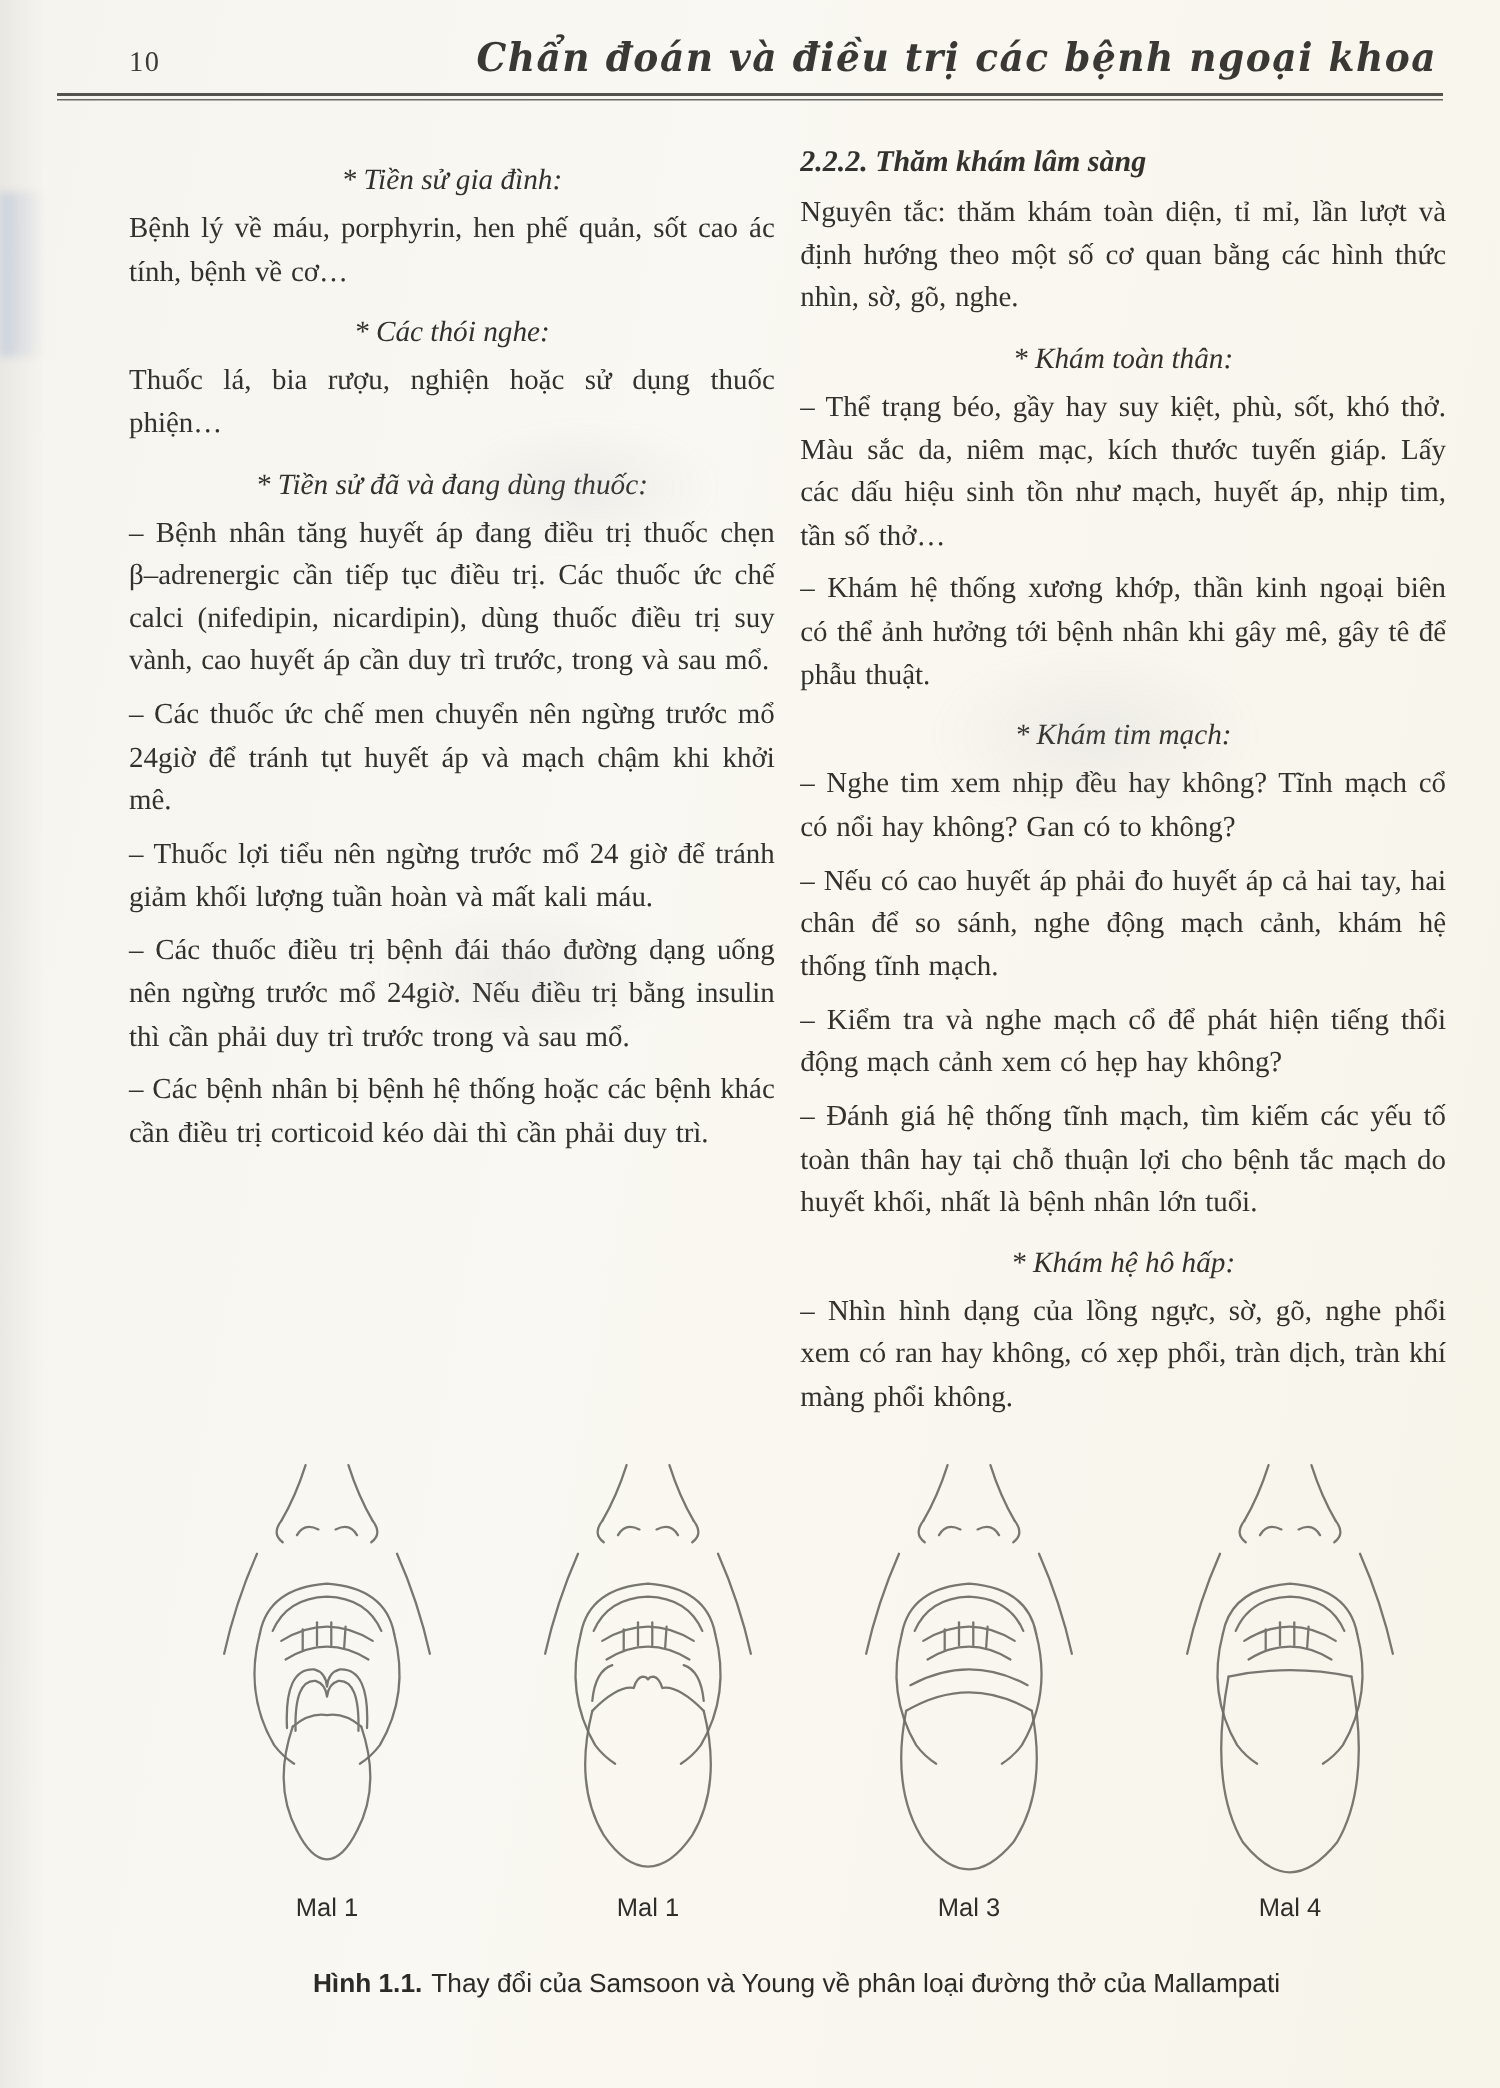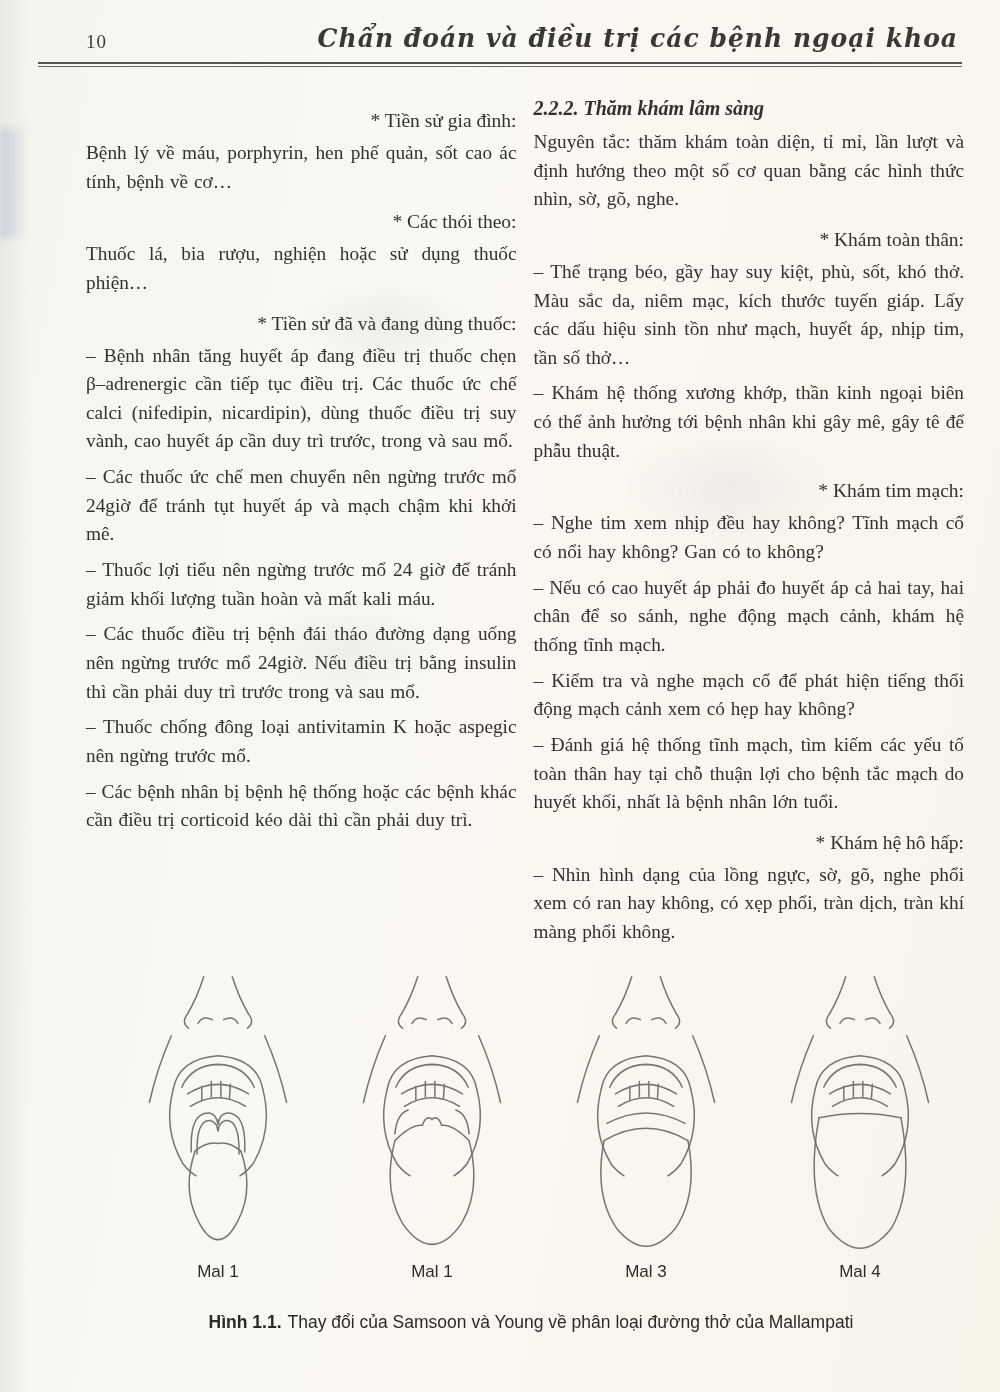--- a/index.html
+++ b/index.html
@@ -56,22 +56,22 @@
     padding: 28px 36px 0 86px;
     text-align: justify;
   }
   .col { flex: 1; }
   .para {
     font-size: 19.3px; line-height: 1.485;
     margin: 7px 0;
     word-spacing: 1px;
   }
   .h-italic {
-    font-size: 19.5px;
-    margin: 15px 0 5px 0; text-align: right;
+    font-style: italic; font-size: 19.5px;
+    margin: 15px 0 5px 0; text-align: center;
   }
   .h-bold-italic {
     font-style: italic; font-weight: bold; font-size: 20px;
     margin: 2px 0 8px 0; text-align: left;
   }
 
   
   .figure-row {
     display: flex; justify-content: center; gap: 6px;
     padding-left: 78px; margin-top: 14px;
@@ -105,28 +105,27 @@
   <div class="header-row">
     <span class="page-number">10</span>
     <span class="header-title">Chẩn đoán và điều trị các bệnh ngoại khoa</span>
   </div>
   <div class="double-rule"></div>
 
   <div class="columns">
     <div class="col">
       <div class="h-italic">* Tiền sử gia đình:</div>
       <div class="para">Bệnh lý về máu, porphyrin, hen phế quản, sốt cao ác tính, bệnh về cơ…</div>
-      <div class="h-italic">* Các thói theo:</div>
+      <div class="h-italic">* Các thói nghe:</div>
       <div class="para">Thuốc lá, bia rượu, nghiện hoặc sử dụng thuốc phiện…</div>
       <div class="h-italic">* Tiền sử đã và đang dùng thuốc:</div>
       <div class="para">– Bệnh nhân tăng huyết áp đang điều trị thuốc chẹn β–adrenergic cần tiếp tục điều trị. Các thuốc ức chế calci (nifedipin, nicardipin), dùng thuốc điều trị suy vành, cao huyết áp cần duy trì trước, trong và sau mổ.</div>
       <div class="para">– Các thuốc ức chế men chuyển nên ngừng trước mổ 24giờ để tránh tụt huyết áp và mạch chậm khi khởi mê.</div>
       <div class="para">– Thuốc lợi tiểu nên ngừng trước mổ 24 giờ để tránh giảm khối lượng tuần hoàn và mất kali máu.</div>
       <div class="para">– Các thuốc điều trị bệnh đái tháo đường dạng uống nên ngừng trước mổ 24giờ. Nếu điều trị bằng insulin thì cần phải duy trì trước trong và sau mổ.</div>
-      <div class="para">– Thuốc chống đông loại antivitamin K hoặc aspegic nên ngừng trước mổ.</div>
       <div class="para">– Các bệnh nhân bị bệnh hệ thống hoặc các bệnh khác cần điều trị corticoid kéo dài thì cần phải duy trì.</div>
     </div>
     <div class="col">
       <div class="h-bold-italic">2.2.2. Thăm khám lâm sàng</div>
       <div class="para">Nguyên tắc: thăm khám toàn diện, tỉ mỉ, lần lượt và định hướng theo một số cơ quan bằng các hình thức nhìn, sờ, gõ, nghe.</div>
       <div class="h-italic">* Khám toàn thân:</div>
       <div class="para">– Thể trạng béo, gầy hay suy kiệt, phù, sốt, khó thở. Màu sắc da, niêm mạc, kích thước tuyến giáp. Lấy các dấu hiệu sinh tồn như mạch, huyết áp, nhịp tim, tần số thở…</div>
       <div class="para">– Khám hệ thống xương khớp, thần kinh ngoại biên có thể ảnh hưởng tới bệnh nhân khi gây mê, gây tê để phẫu thuật.</div>
       <div class="h-italic">* Khám tim mạch:</div>
       <div class="para">– Nghe tim xem nhịp đều hay không? Tĩnh mạch cổ có nổi hay không? Gan có to không?</div>

